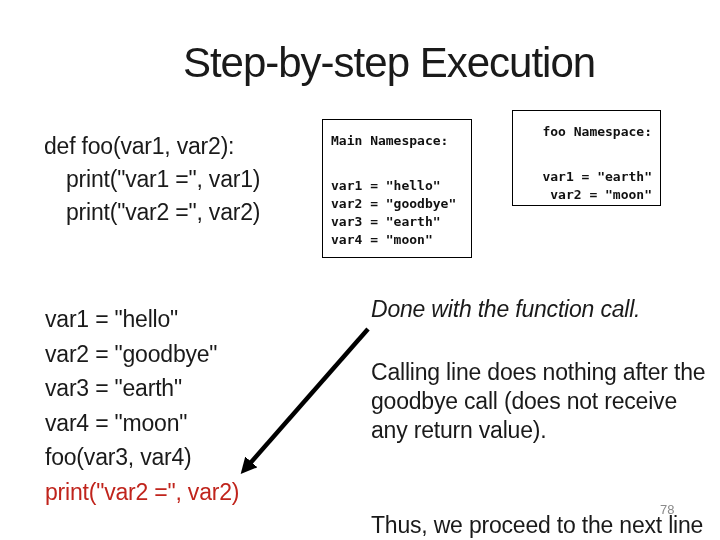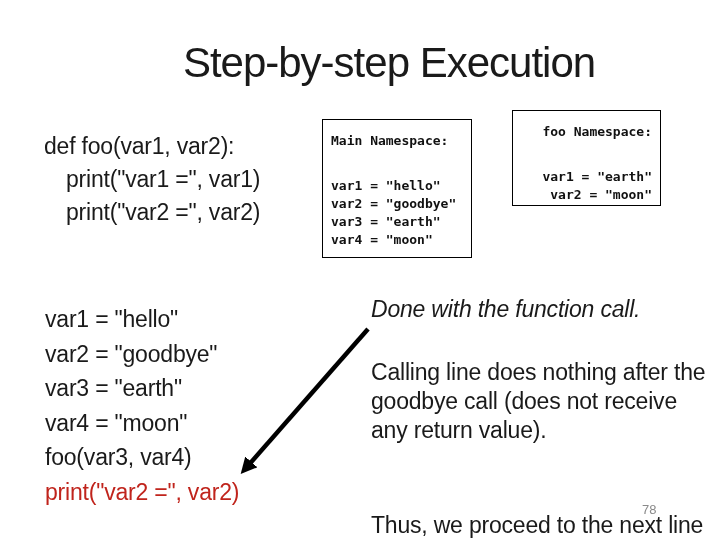--- a/index.html
+++ b/index.html
@@ -60,21 +60,21 @@
     font-size: 23px;
     line-height: 29px;
     letter-spacing: -0.2px;
     color: #1a1a1a;
   }
   .note-1 { top: 295px; font-style: italic; }
   .note-2 { top: 358px; }
   .note-3 { top: 467px; margin-top: 44px; }
   .page-number {
     position: absolute;
-    left: 642px;
+    left: 660px;
     top: 502px;
     font-size: 13px;
     color: #8a8a8a;
   }
   .arrow-svg {
     position: absolute;
     left: 0; top: 0;
     pointer-events: none;
   }
 </style>

